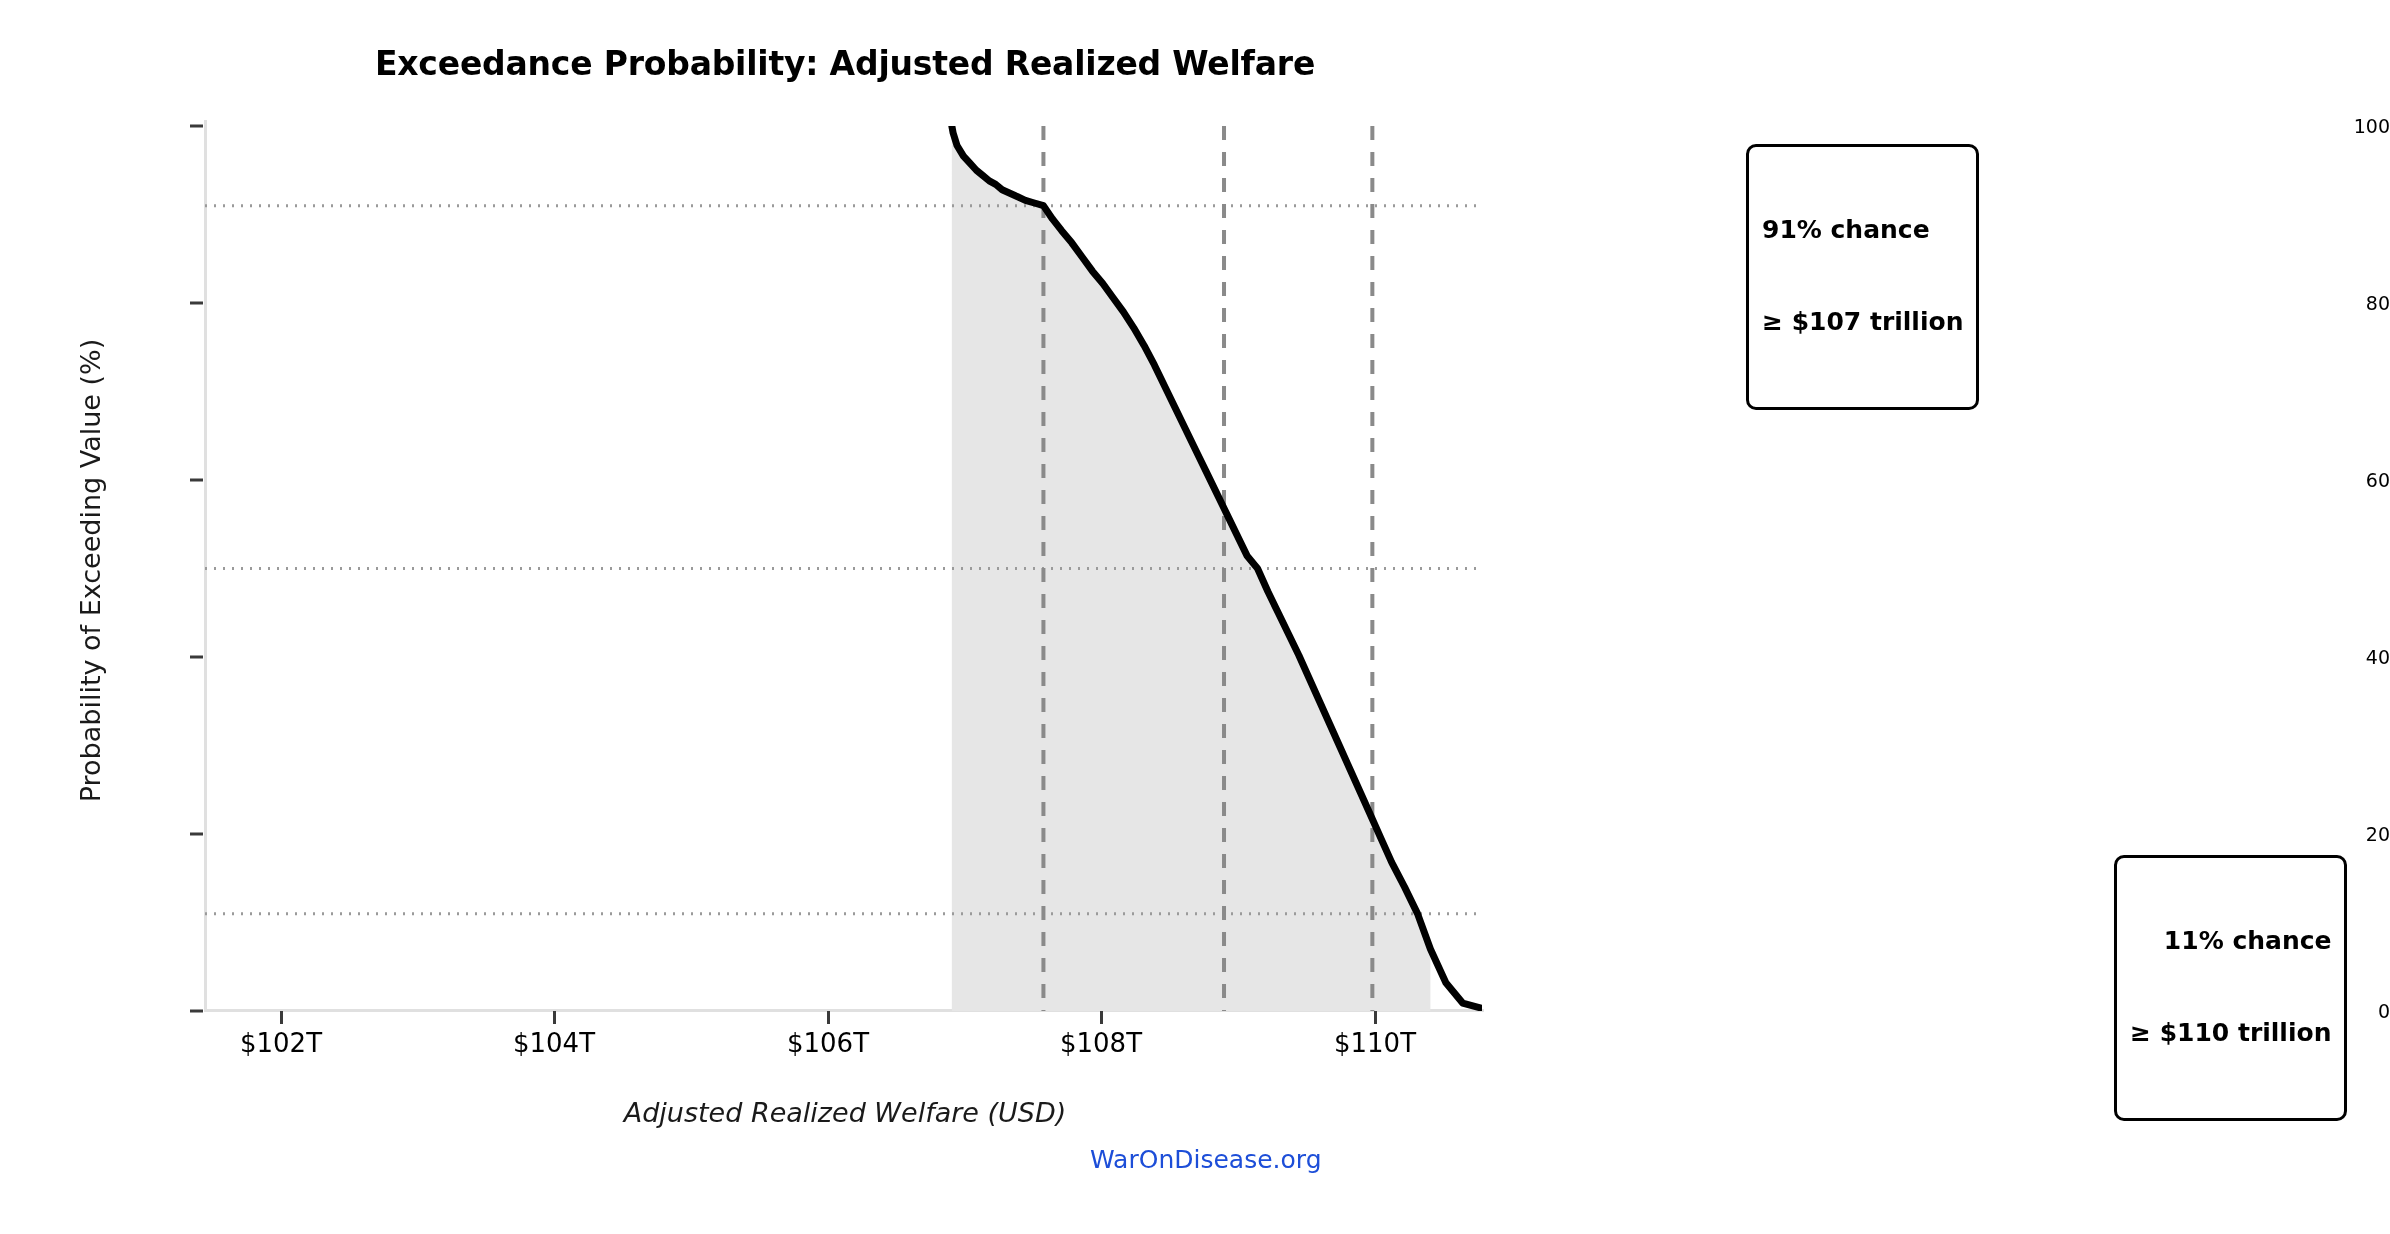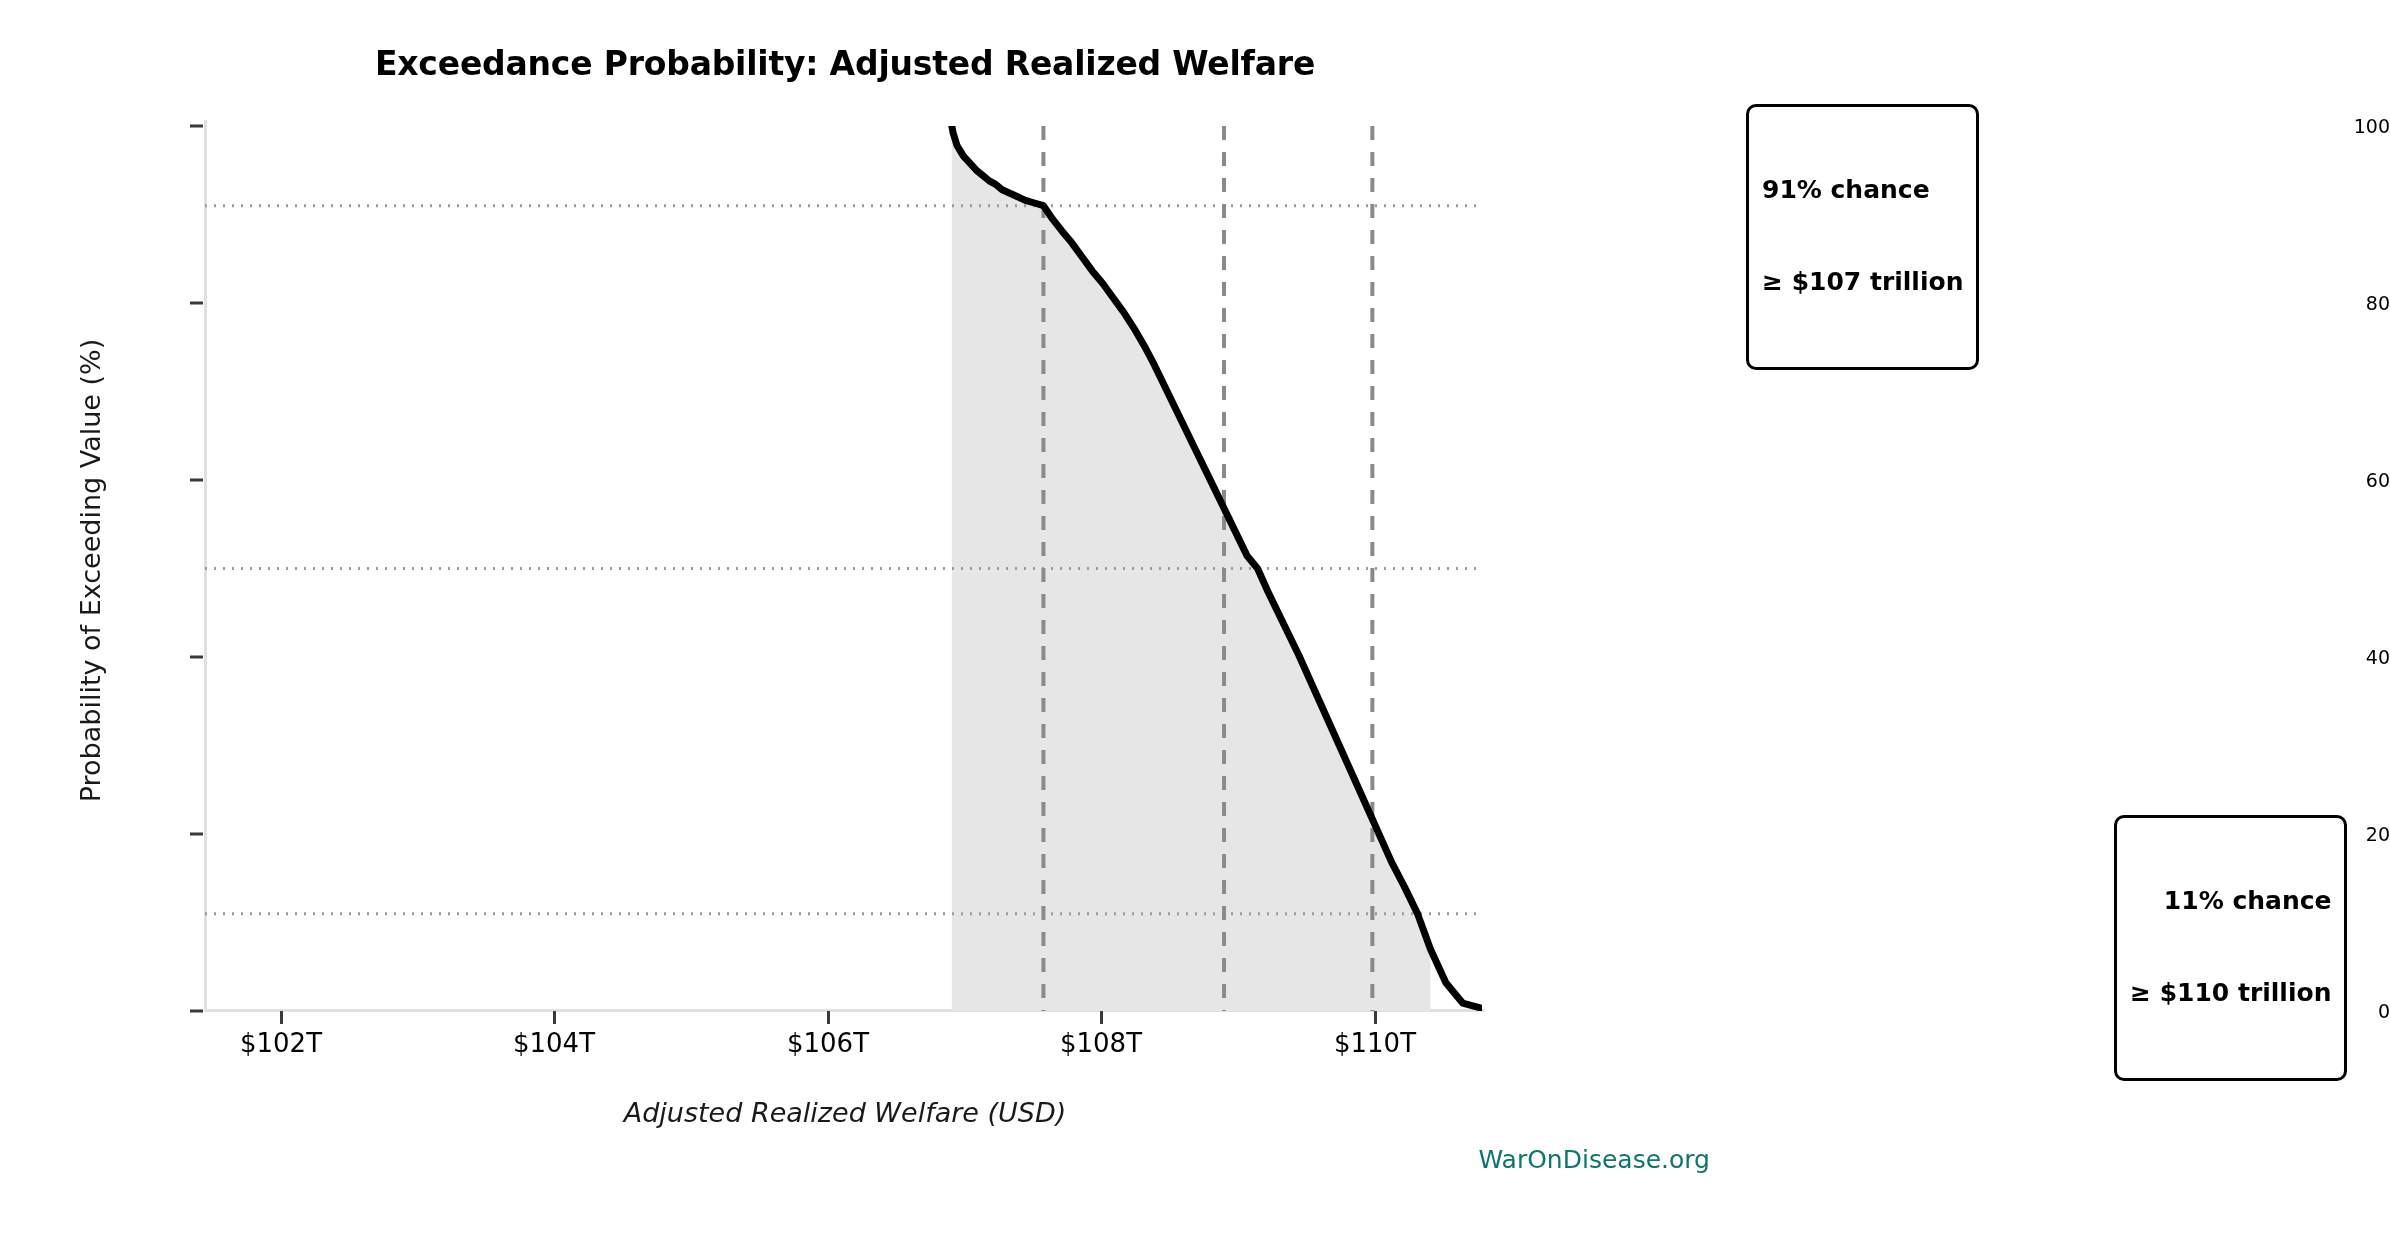--- a/index.html
+++ b/index.html
@@ -54,23 +54,23 @@
     font-size: 27px;
     color: #1a1a1a;
     font-family: "DejaVu Sans", sans-serif;
     font-style: italic;
   }
   .footer-credit {
     position: absolute;
     left: 1090px;
     top: 1145px;
     width: 620px;
-    text-align: right;
+    text-align: left;
     font-size: 25px;
-    color: #0f766e;
+    color: #1d4ed8;
     font-family: "DejaVu Sans", sans-serif;
   }
   .plot-area {
     position: absolute;
     left: 205px;
     top: 126px;
     width: 1277px;
     height: 885px;
   }
   .axis-spine-left {
@@ -130,20 +130,21 @@
     background: #ffffff;
     border: 3px solid #000000;
     border-radius: 10px;
     padding: 7px 13px 9px 13px;
     font-size: 25px;
     font-weight: bold;
     color: #000000;
     line-height: 1.22;
     font-family: "DejaVu Sans", sans-serif;
     white-space: pre;
+    margin-top: 40px;
   }
   .annot-line { display: block; }
 </style>
 </head>
 <body>
 
 <div id="figure">
 
   <div class="chart-title">Exceedance Probability: Adjusted Realized Welfare</div>
 

